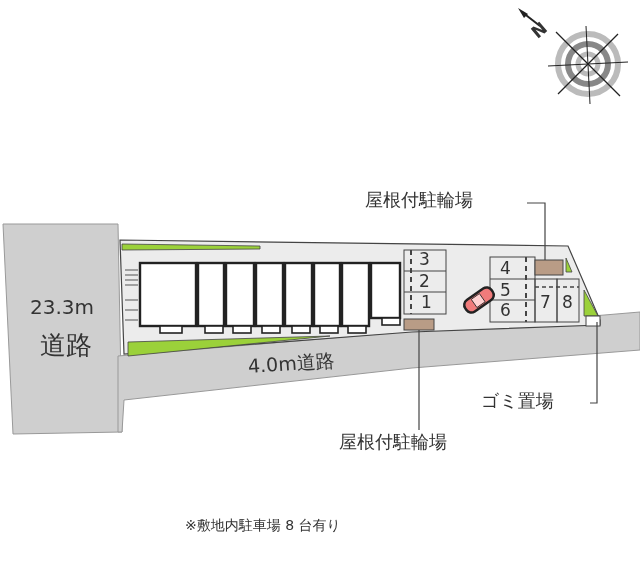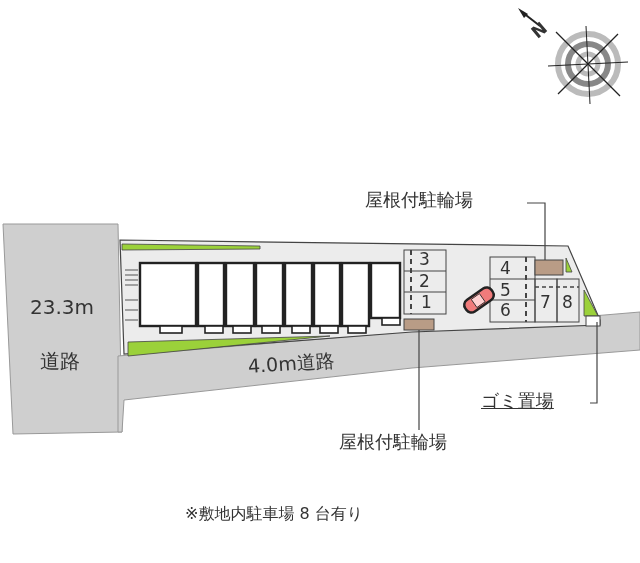--- a/index.html
+++ b/index.html
@@ -95,30 +95,30 @@
     <line x1="-40" y1="2" x2="40" y2="-2" stroke="#222" stroke-width="1"></line>
     <line x1="-2" y1="-38" x2="2" y2="40" stroke="#222" stroke-width="1"></line>
     <polygon points="-70,-56 -60,-50 -64,-46" fill="#222"></polygon>
     <line x1="-66" y1="-52" x2="-48" y2="-38" stroke="#222" stroke-width="2"></line>
   </g>
 </svg>
 
 <div class="lbl" style="left:532px;top:20px;font-size:17px;font-weight:bold;transform:rotate(-40deg);">N</div>
 
 <div class="lbl" style="left:30px;top:295px;font-size:20px;">23.3m</div>
-<div class="lbl" style="left:40px;top:348px;font-size:20px;">道路</div>
+<div class="lbl" style="left:40px;top:328px;font-size:26px;">道路</div>
 
 <div class="lbl" style="left:248px;top:351px;font-size:19px;transform:rotate(-4deg);">4.0m道路</div>
 
 <div class="lbl" style="left:419px;top:249px;font-size:17px;">3</div>
 <div class="lbl" style="left:419px;top:271px;font-size:17px;">2</div>
 <div class="lbl" style="left:421px;top:292px;font-size:17px;">1</div>
 <div class="lbl" style="left:500px;top:258px;font-size:17px;">4</div>
 <div class="lbl" style="left:500px;top:280px;font-size:17px;">5</div>
 <div class="lbl" style="left:500px;top:300px;font-size:17px;">6</div>
 <div class="lbl" style="left:540px;top:292px;font-size:17px;">7</div>
 <div class="lbl" style="left:562px;top:292px;font-size:17px;">8</div>
 
 <div class="lbl" style="left:365px;top:188px;font-size:18px;">屋根付駐輪場</div>
 <div class="lbl" style="left:339px;top:430px;font-size:18px;">屋根付駐輪場</div>
-<div class="lbl" style="left:481px;top:389px;font-size:18px;text-decoration:underline;">ゴミ置場</div>
+<div class="lbl" style="left:481px;top:389px;font-size:18px;">ゴミ置場</div>
 
-<div class="lbl" style="left:185px;top:504px;font-size:16px;text-align:right;">※敷地内駐車場 8 台有り</div>
+<div class="lbl" style="left:185px;top:517px;font-size:14px;text-align:right;">※敷地内駐車場 8 台有り</div>
 
 </body></html>

